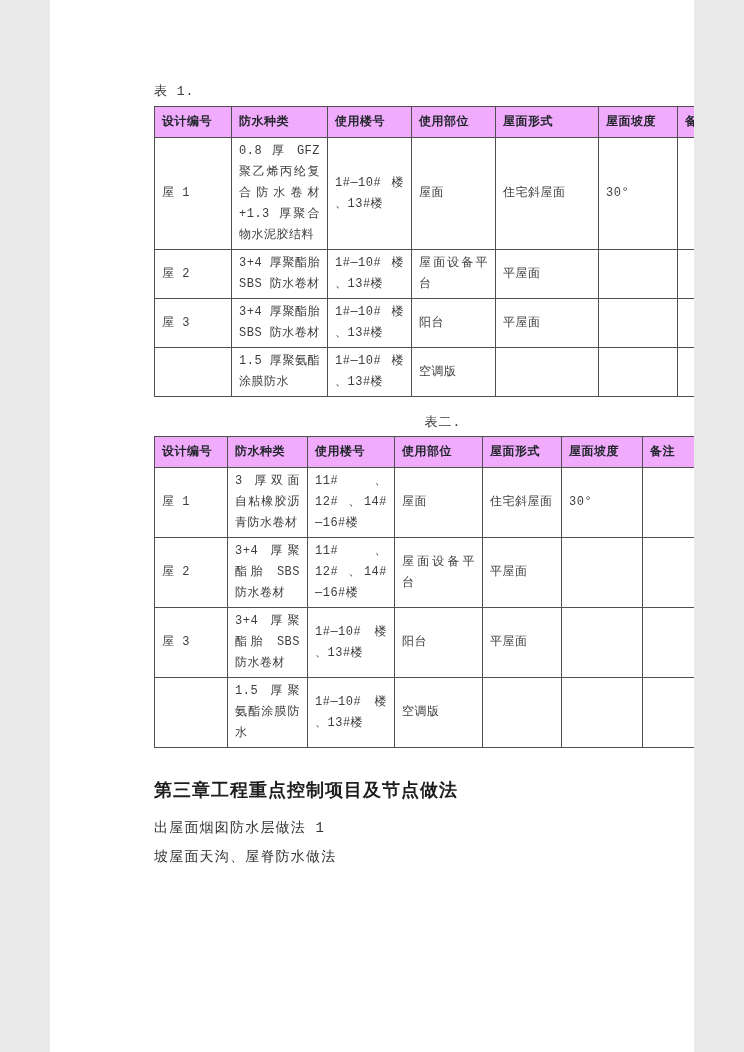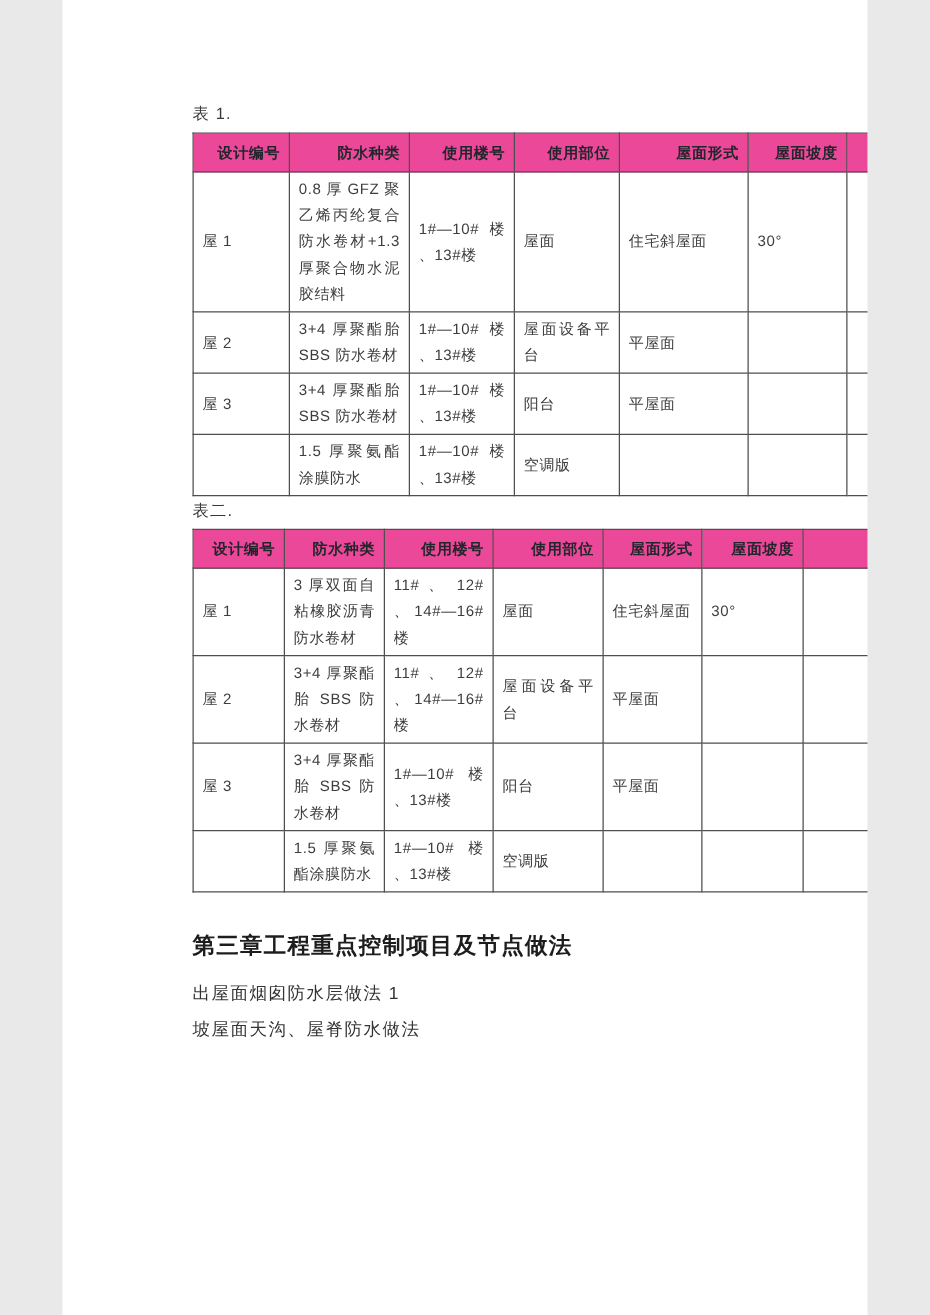--- a/index.html
+++ b/index.html
@@ -1,33 +1,33 @@
 <!DOCTYPE html>
 <html><head>
 <meta charset="utf-8">
 <style>
   html,body{margin:0;padding:0;background:#e9e9e9;}
   .page{
     width:644px;height:1052px;background:#ffffff;margin:0 auto;position:relative;
-    font-family:Liberation Sans, sans-serif;color:#2f2f2f;overflow:hidden;
+    font-family:Liberation Mono, monospace;color:#2f2f2f;overflow:hidden;
   }
   .content{position:absolute;left:104px;top:0;width:578px;}
   .caption{font-size:13px;color:#3a3a3a;letter-spacing:1px;}
   .caption1{padding-top:82px;margin-bottom:6px;}
-  .caption2{margin-top:3px;margin-bottom:5px;}
+  .caption2{margin-top:16px;margin-bottom:5px;text-align:center;}
   table.doc{
     border-collapse:collapse;table-layout:fixed;width:578px;
     font-size:12px;color:#3d3d3d;
   }
   table.doc th, table.doc td{
     border:1px solid #4f4f4f;padding:3px 7px;vertical-align:middle;
     line-height:21px;word-break:break-word;overflow-wrap:break-word;
   }
   table.doc th{
-    background:#ec4899;color:#22262c;font-weight:bold;text-align:right;
+    background:#f0abfc;color:#22262c;font-weight:bold;text-align:left;
     font-size:12px;letter-spacing:0.5px;line-height:20px;padding:5px 7px;
   }
   table.doc td{text-align:justify;letter-spacing:0.5px;}
   .chapter-heading{
     margin:30px 0 12px 0;font-size:18px;font-weight:bold;color:#1d1d1d;
     letter-spacing:1px;
   }
   .body-text{
     margin:0;width:552px;font-size:14px;line-height:29px;letter-spacing:1.2px;
     text-align:justify;color:#333333;

